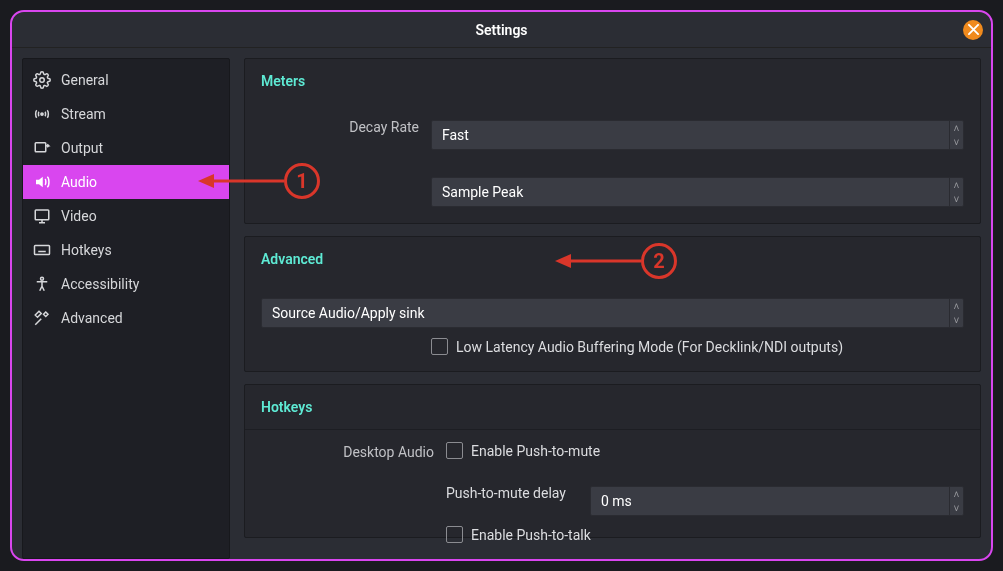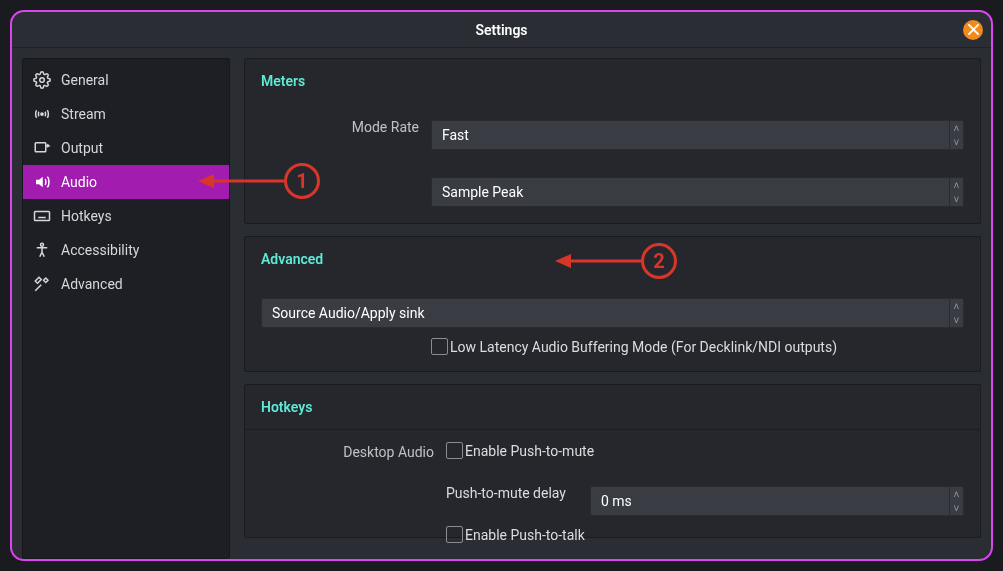--- a/index.html
+++ b/index.html
@@ -4,36 +4,36 @@
 <style>
   * { box-sizing: border-box; margin: 0; padding: 0; }
   html, body { width: 1003px; height: 571px; background: #1a1b1f; font-family: -apple-system, "Segoe UI", Roboto, "Helvetica Neue", Arial, sans-serif; color: #dcdde0; font-size: 14px; overflow: hidden; }
   .wrap { position: absolute; left: 10px; top: 10px; width: 983px; height: 551px; border: 2px solid #d946ef; border-radius: 14px; background: #2b2d34; display: flex; flex-direction: column; }
   .titlebar { height: 36px; display:flex; align-items:center; justify-content:center; position:relative; color:#fff; font-weight:600; border-bottom:1px solid #222; }
   .titlebar .close { position:absolute; right:8px; top:8px; width:20px; height:20px; border-radius:50%; background:#f08a1d; display:flex; align-items:center; justify-content:center; cursor:pointer; }
   .titlebar .close svg { width:11px; height:11px; }
   .body { flex:1; display:flex; padding:10px 10px 0 10px; gap:14px; min-height:0; }
   .sidebar { width:208px; background:#1e1f25; border:1px solid #17181c; border-radius:2px; padding:4px 0; display:flex; flex-direction:column; }
   .sidebar-item { height:34px; display:flex; align-items:center; padding:0 10px; gap:10px; cursor:pointer; color:#d6d7da; }
-  .sidebar-item.selected { background:#a21caf; color:#fff; }
+  .sidebar-item.selected { background:#d946ef; color:#fff; }
   .sidebar-item .ico { width:18px; height:18px; display:flex; align-items:center; justify-content:center; flex-shrink:0; }
   .sidebar-item .ico svg { width:18px; height:18px; }
   .main { flex:1; display:flex; flex-direction:column; min-height:0; }
   .scroll { flex:1; overflow:hidden; position:relative; }
   .panel { background:#26272d; border:1px solid #1b1c20; border-radius:2px; margin-bottom:12px; padding:14px 16px 16px 16px; }
   .panel .panel-separator { height:1px; background:#1d1e23; margin:6px -16px 12px -16px; }
   .panel-title { font-weight:600; color:#5eead4; margin-bottom:14px; }
   .row { display:flex; align-items:center; margin-bottom:10px; }
   .row:last-child { margin-bottom:0; }
   .row .label { width:170px; text-align:right; padding-right:12px; color:#c0c1c5; }
   .row .ctrl { flex:1; }
   .combo { height:30px; background:#3a3c44; border:1px solid #2a2b31; border-radius:2px; display:flex; align-items:center; padding:0 10px; position:relative; color:#fff; cursor:pointer;margin-top:17px; }
   .combo .spinner { position:absolute; right:0; top:0; height:100%; width:14px; border-left:1px solid #2a2b31; display:flex; flex-direction:column; }
   .combo .spinner .a { flex:1; display:flex; align-items:center; justify-content:center; color:#9a9ba0; font-size:10px; }
-  .check { display:flex; align-items:center; gap:2px; cursor:pointer; }
+  .check { display:flex; align-items:center; gap:8px; cursor:pointer; }
   .check .box { width:17px; height:17px; border:1px solid #8b8c91; border-radius:2px; background:transparent; flex-shrink:0; }
   .footer { height:60px; display:flex; align-items:center; justify-content:flex-end; padding:0 10px; gap:8px; }
   .btn { height:28px; min-width:86px; border-radius:2px; display:flex; align-items:center; justify-content:center; padding:0 16px; cursor:pointer; background:#3a3c44; border:1px solid #2b2c32; color:#fff; }
   .btn.disabled { background:transparent; border-color:transparent; color:#6c6d72; cursor:default; }
   
   .ann-circle { position:absolute; width:36px; height:36px; border:3px solid #d9362a; border-radius:50%; display:flex; align-items:center; justify-content:center; color:#d9362a; font-weight:700; font-size:20px; pointer-events:none; z-index:50; background:transparent; }
   .ann-arrow { position:absolute; pointer-events:none; z-index:49; }
 </style>
 </head>
 <body>
@@ -86,20 +86,29 @@
           <svg viewBox="0 0 24 24" fill="currentColor">
               <path d="M4 9v6h4l5 4V5L8 9H4z"></path>
               <path d="M16 8c1.5 1 1.5 7 0 8M19 5c3 2 3 12 0 14" fill="none" stroke="currentColor" stroke-width="2"></path>
             </svg>
         </span>
         <span>Audio</span>
       </div>
       <div class="sidebar-item">
         <span class="ico">
           <svg viewBox="0 0 24 24" fill="none" stroke="currentColor" stroke-width="2">
+              <rect x="3" y="4" width="18" height="13" rx="1"></rect>
+              <path d="M8 21h8M12 17v4"></path>
+            </svg>
+        </span>
+        <span>Video</span>
+      </div>
+      <div class="sidebar-item">
+        <span class="ico">
+          <svg viewBox="0 0 24 24" fill="none" stroke="currentColor" stroke-width="2">
               <rect x="2" y="6" width="20" height="12" rx="1"></rect>
               <path d="M6 10h.01M10 10h.01M14 10h.01M18 10h.01M7 14h10"></path>
             </svg>
         </span>
         <span>Hotkeys</span>
       </div>
       <div class="sidebar-item">
         <span class="ico">
           <svg viewBox="0 0 24 24" fill="none" stroke="currentColor" stroke-width="2">
               <circle cx="12" cy="5" r="2"></circle>
@@ -117,21 +126,21 @@
         <span>Advanced</span>
       </div>
     </div>
 
     <div class="main">
       <div class="scroll">
 
         <div class="panel">
           <div class="panel-title">Meters</div>
           <div class="row">
-            <div class="label">Mode Rate</div>
+            <div class="label">Decay Rate</div>
             <div class="ctrl">
               <div class="combo">
                 <span>Fast</span>
                 <div class="spinner">
                   <div class="a">˄</div>
                     <div class="a">˅</div>
                 </div>
               </div>
             </div>
           </div>

